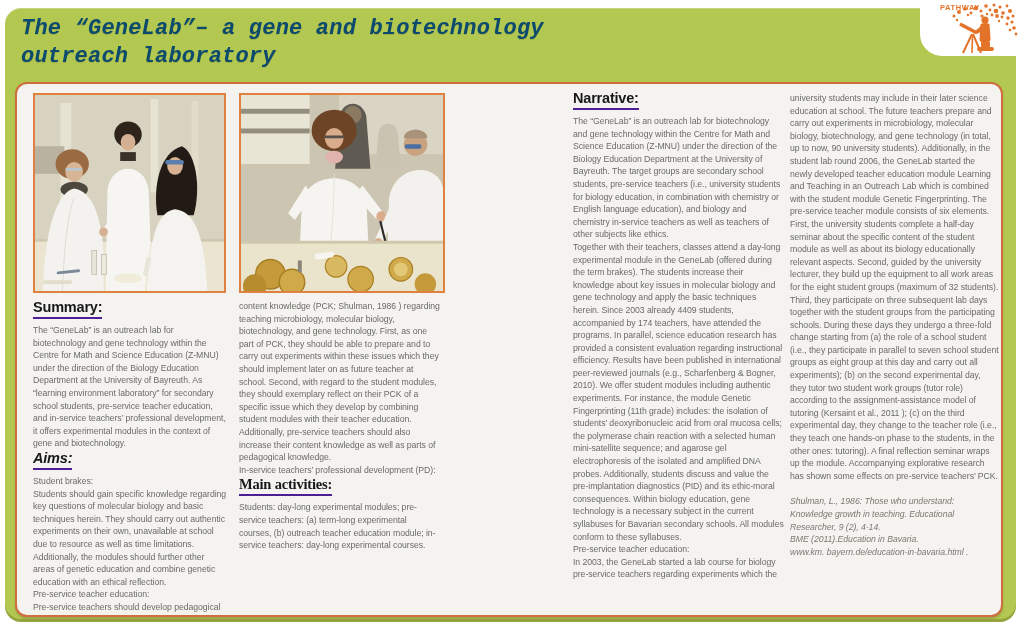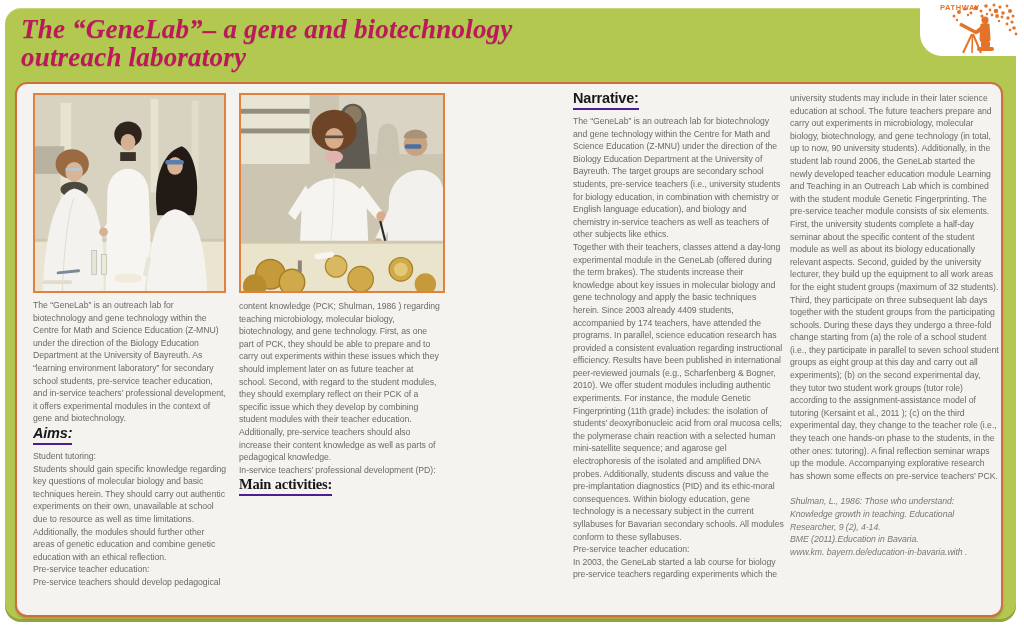--- a/index.html
+++ b/index.html
@@ -13,22 +13,22 @@
     background:#b3c851;border-radius:16px;
     box-shadow: inset 0 -3px 0 rgba(110,120,40,.45), inset 0 1px 0 rgba(255,255,255,.25);
   }
   .notch{
     position:absolute;right:0;top:0;width:104px;height:56px;
     background:#ffffff;border-bottom-left-radius:22px;
   }
   .logo{position:absolute;right:4px;top:1px;width:96px;height:57px;}
   .title{
     position:absolute;left:21px;top:15px;
-    font-family:Liberation Serif, serif;font-style:italic;font-weight:bold;
-    font-size:27px;line-height:28px;color:#be185d;letter-spacing:.2px;
+    font-family:Liberation Mono, monospace;font-style:italic;font-weight:bold;
+    font-size:22px;line-height:28px;color:#0c4a6e;letter-spacing:.2px;
     text-shadow:0 1px 0 rgba(120,130,50,.35);
   }
   .card{
     position:absolute;left:15px;top:82px;width:988px;height:535px;
     background:#f4f3f0;border:2px solid #cf6f3f;border-radius:12px;
     box-sizing:border-box;
     box-shadow:0 2px 2px rgba(120,100,50,.35);
   }
   .photo{
     position:absolute;top:93px;height:200px;border:2px solid #e0813f;
@@ -189,42 +189,44 @@
     <circle cx="122" cy="187" r="13" fill="#cfa94a" stroke="#a87e22" stroke-width="1.2"></circle>
     <circle cx="163" cy="177" r="12" fill="#cfa94a" stroke="#a87e22" stroke-width="1.2"></circle>
     <circle cx="163" cy="177" r="7" fill="#e3c878"></circle>
     <circle cx="188" cy="192" r="11" fill="#c69a3a"></circle>
     <rect x="75" y="160" width="20" height="6" rx="3" fill="#f6f5f0" transform="rotate(-8 85 163)"></rect>
     <rect x="58" y="168" width="4" height="12" fill="#8a8578"></rect>
   </svg>
 </div>
 
 <div class="col" id="col1">
+  <h2 class="head"><span>Summary:</span></h2>
   <p>The “GeneLab” is an outreach lab for biotechnology and gene technology within the Centre for Math and Science Education (Z-MNU) under the direction of the Biology Education Department at the University of Bayreuth. As “learning environment laboratory” for secondary school students, pre-service teacher education, and in-service teachers’ professional development, it offers experimental modules in the context of gene and biotechnology.</p>
   <h2 class="head gap-top"><span>Aims:</span></h2>
-  <p>Student tutoring:</p>
+  <p>Student brakes:</p>
   <p>Students should gain specific knowledge regarding key questions of molecular biology and basic techniques herein. They should carry out authentic experiments on their own, unavailable at school due to resource as well as time limitations. Additionally, the modules should further other areas of genetic education and combine genetic education with an ethical reflection.</p>
   <p>Pre-service teacher education:</p>
   <p>Pre-service teachers should develop pedagogical</p>
 </div>
 
 <div class="col" id="col2">
   <p>content knowledge (PCK; Shulman, 1986 ) regarding teaching microbiology, molecular biology, biotechnology, and gene technology. First, as one part of PCK, they should be able to prepare and to carry out experiments within these issues which they should implement later on as future teacher at school. Second, with regard to the student modules, they should exemplary reflect on their PCK of a specific issue which they develop by combining student modules with their teacher education. Additionally, pre-service teachers should also increase their content knowledge as well as parts of pedagogical knowledge.</p>
   <p>In-service teachers’ professional development (PD):</p>
   <h2 class="head gap-top2"><span>Main activities:</span></h2>
+  <p>Students: day-long experimental modules; pre-service teachers: (a) term-long experimental courses, (b) outreach teacher education module; in-service teachers: day-long experimental courses.</p>
 </div>
 
 <div class="col" id="col3">
   <h2 class="head"><span>Narrative:</span></h2>
   <p>The “GeneLab” is an outreach lab for biotechnology and gene technology within the Centre for Math and Science Education (Z-MNU) under the direction of the Biology Education Department at the University of Bayreuth. The target groups are secondary school students, pre-service teachers (i.e., university students for biology education, in combination with chemistry or English language education), and biology and chemistry in-service teachers as well as teachers of other subjects like ethics.</p>
   <p>Together with their teachers, classes attend a day-long experimental module in the GeneLab (offered during the term brakes). The students increase their knowledge about key issues in molecular biology and gene technology and apply the basic techniques herein. Since 2003 already 4409 students, accompanied by 174 teachers, have attended the programs. In parallel, science education research has provided a consistent evaluation regarding instructional efficiency. Results have been published in international peer-reviewed journals (e.g., Scharfenberg &amp; Bogner, 2010). We offer student modules including authentic experiments. For instance, the module Genetic Fingerprinting (11th grade) includes: the isolation of students’ deoxyribonucleic acid from oral mucosa cells; the polymerase chain reaction with a selected human mini-satellite sequence; and agarose gel electrophoresis of the isolated and amplified DNA probes. Additionally, students discuss and value the pre-implantation diagnostics (PID) and its ethic-moral consequences. Within biology education, gene technology is a necessary subject in the current syllabuses for Bavarian secondary schools. All modules conform to these syllabuses.</p>
   <p>Pre-service teacher education:</p>
   <p>In 2003, the GeneLab started a lab course for biology pre-service teachers regarding experiments which the</p>
 </div>
 
 <div class="col" id="col4">
   <p>university students may include in their later science education at school. The future teachers prepare and carry out experiments in microbiology, molecular biology, biotechnology, and gene technology (in total, up to now, 90 university students). Additionally, in the student lab round 2006, the GeneLab started the newly developed teacher education module Learning and Teaching in an Outreach Lab which is combined with the student module Genetic Fingerprinting. The pre-service teacher module consists of six elements. First, the university students complete a half-day seminar about the specific content of the student module as well as about its biology educationally relevant aspects. Second, guided by the university lecturer, they build up the equipment to all work areas for the eight student groups (maximum of 32 students). Third, they participate on three subsequent lab days together with the student groups from the participating schools. During these days they undergo a three-fold change starting from (a) the role of a school student (i.e., they participate in parallel to seven school student groups as eight group at this day and carry out all experiments); (b) on the second experimental day, they tutor two student work groups (tutor role) according to the assignment-assistance model of tutoring (Kersaint et al., 2011 ); (c) on the third experimental day, they change to the teacher role (i.e., they teach one hands-on phase to the students, in the other ones: tutoring). A final reflection seminar wraps up the module. Accompanying explorative research has shown some effects on pre-service teachers’ PCK.</p>
   <div class="refs">
     <p>Shulman, L., 1986: Those who understand: Knowledge growth in teaching. Educational Researcher, 9 (2), 4-14.</p>
     <p>BME (2011).Education in Bavaria.</p>
-    <p>www.km. bayern.de/education-in-bavaria.with .</p>
+    <p>www.km. bayern.de/education-in-bavaria.html .</p>
   </div>
 </div>
 
 </body></html>

